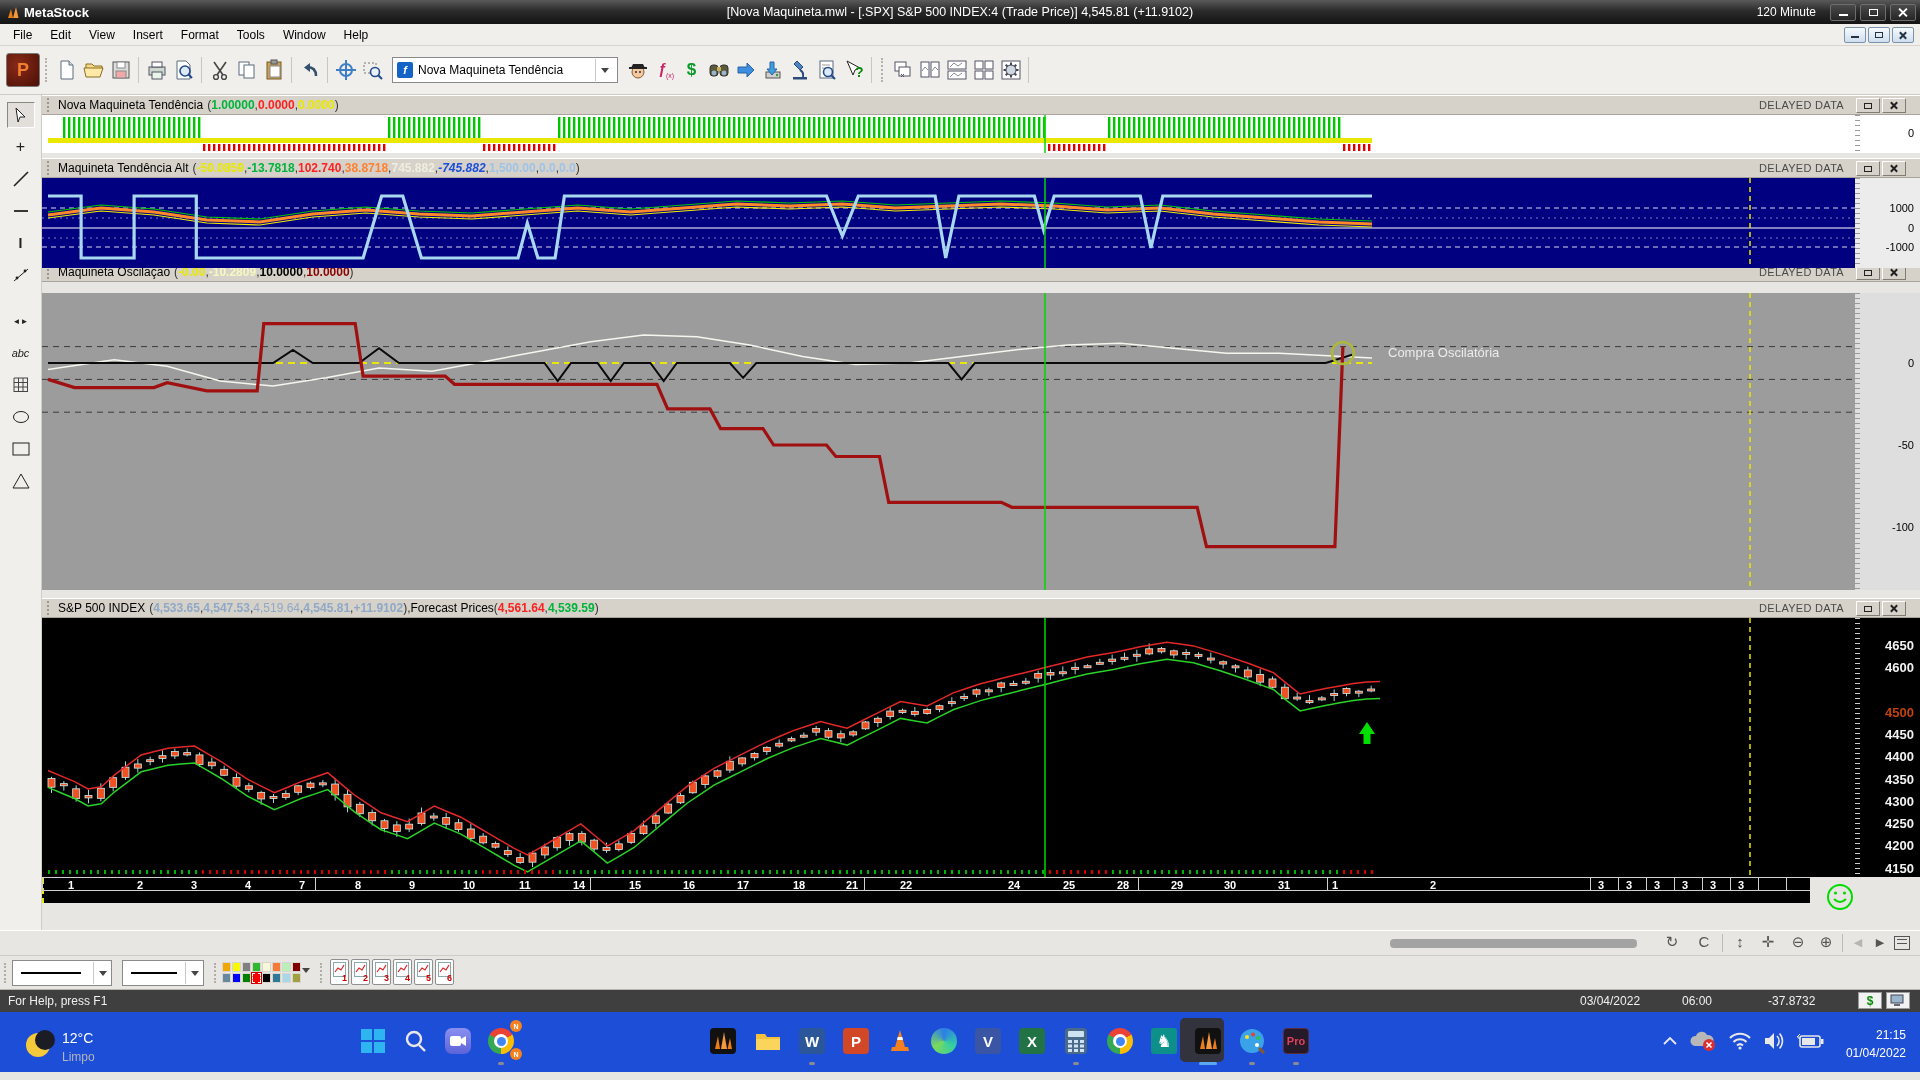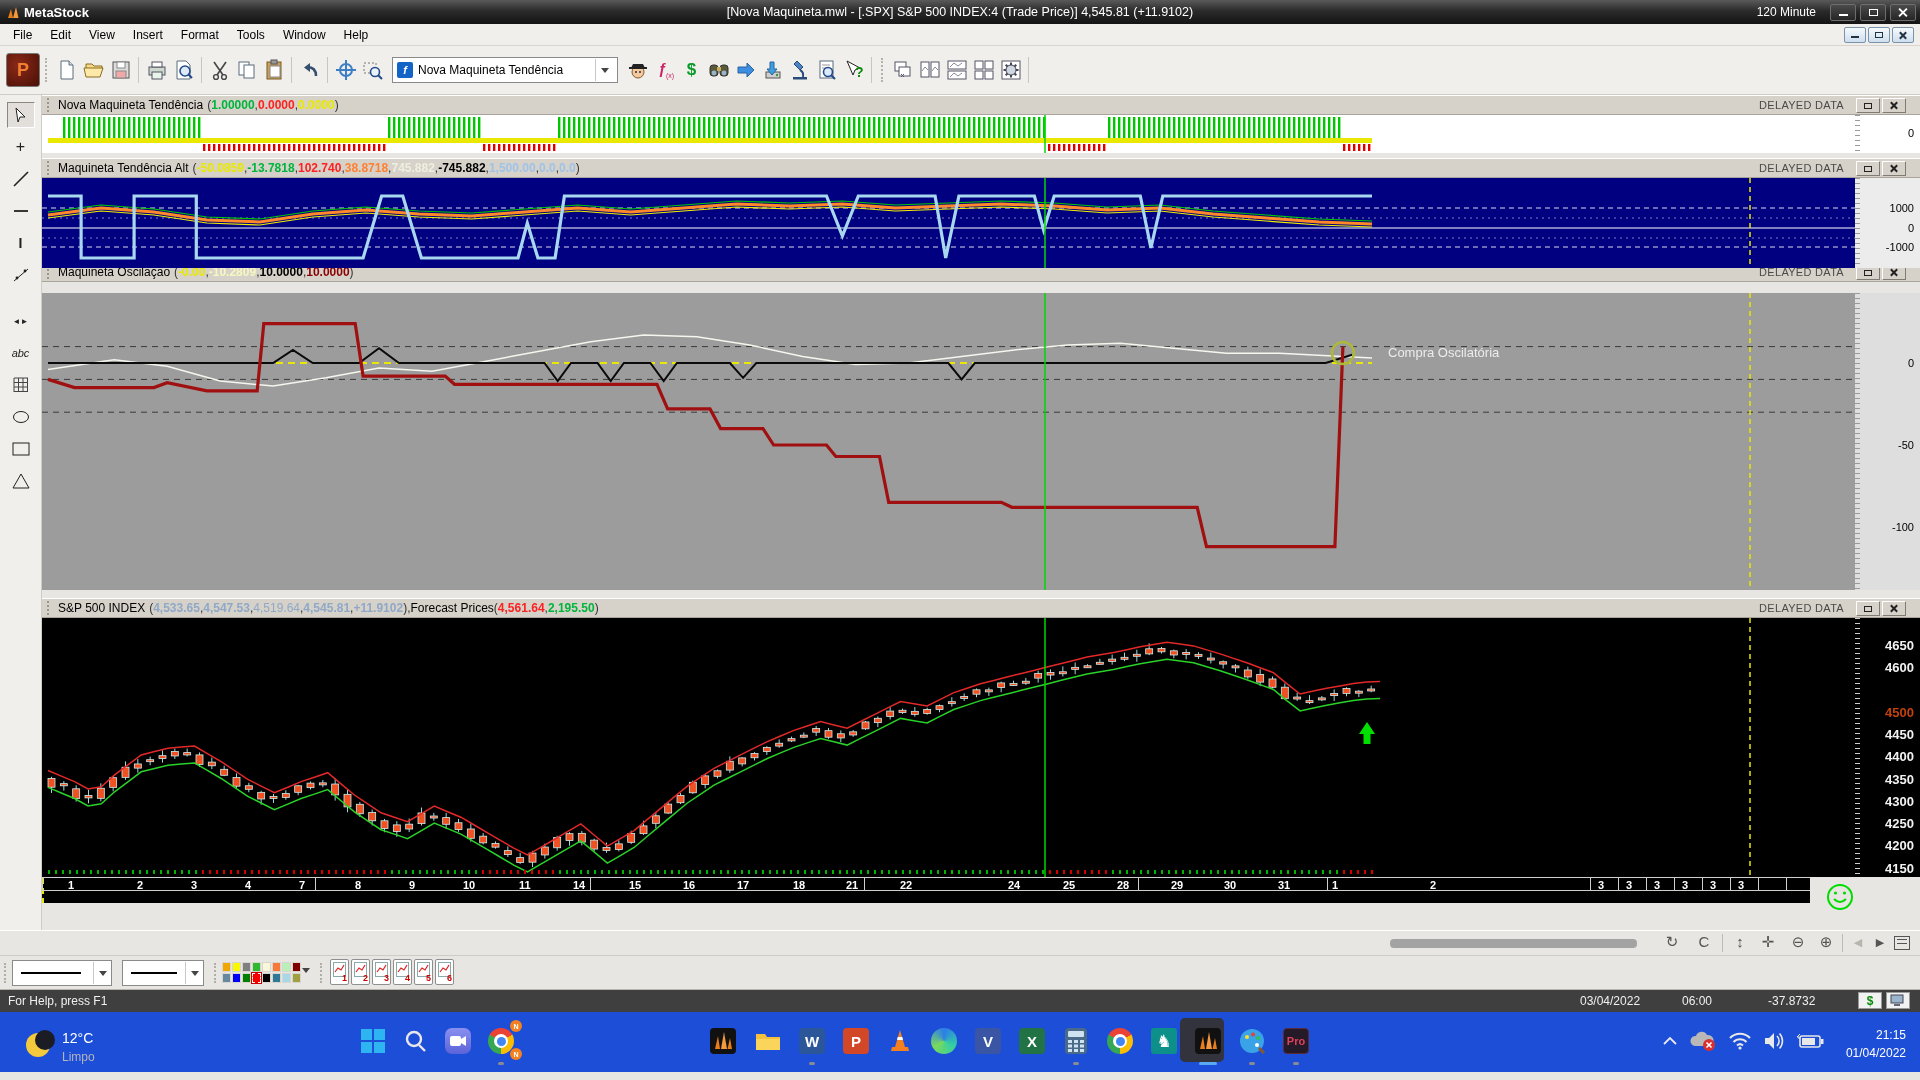--- a/index.html
+++ b/index.html
@@ -435,21 +435,21 @@
       <span style="color: rgb(232, 232, 0); font-weight: bold;">-50.0859</span>
       <span style="color: rgb(51, 51, 51);">, </span>
       <span style="color: rgb(0, 180, 60); font-weight: bold;">-13.7818</span>
       <span style="color: rgb(51, 51, 51);">, </span>
       <span style="color: rgb(255, 32, 32); font-weight: bold;">102.740</span>
       <span style="color: rgb(51, 51, 51);">, </span>
       <span style="color: rgb(255, 128, 48); font-weight: bold;">38.8718</span>
       <span style="color: rgb(51, 51, 51);">, </span>
       <span style="color: rgb(239, 239, 223); font-weight: bold;">745.882</span>
       <span style="color: rgb(51, 51, 51);">, </span>
-      <span style="color: #000000; font-weight: bold;">-745.882</span>
+      <span style="color: #1d4ed8; font-weight: bold; font-style: italic;">-745.882</span>
       <span style="color: rgb(51, 51, 51);">, </span>
       <span style="color: rgb(159, 195, 232); font-weight: bold;">1,500.00</span>
       <span style="color: rgb(51, 51, 51);">, </span>
       <span style="color: rgb(159, 195, 232); font-weight: bold;">0.0</span>
       <span style="color: rgb(51, 51, 51);">, </span>
       <span style="color: rgb(159, 195, 232); font-weight: bold;">0.0</span>
       <span style="color: rgb(51, 51, 51);"> )</span>
     </div>
     <span class="pstatus">DELAYED DATA</span>
     <div class="hb" style="right: 40px;">
@@ -494,21 +494,21 @@
       <span style="color: rgb(51, 51, 51);">, </span>
       <span style="color: rgb(143, 168, 200); font-weight: bold;">4,545.81</span>
       <span style="color: rgb(51, 51, 51);">, </span>
       <span style="color: rgb(143, 168, 200); font-weight: bold;">+11.9102</span>
       <span style="color: rgb(51, 51, 51);"> )</span>
       <span style="color: rgb(51, 51, 51);">, </span>
       <span style="color: rgb(0, 0, 0);">Forecast Prices </span>
       <span style="color: rgb(51, 51, 51);">(</span>
       <span style="color: rgb(255, 32, 32); font-weight: bold;">4,561.64</span>
       <span style="color: rgb(51, 51, 51);">, </span>
-      <span style="color: rgb(0, 180, 60); font-weight: bold;">2,195.50</span>
+      <span style="color: rgb(0, 180, 60); font-weight: bold;">4,539.59</span>
       <span style="color: rgb(51, 51, 51);"> )</span>
     </div>
     <span class="pstatus">DELAYED DATA</span>
     <div class="hb" style="right: 40px;">
       <div class="g-res"></div>
     </div>
     <div class="hb" style="right: 14px;">
       <div class="g-x"></div>
     </div>
   </div>

